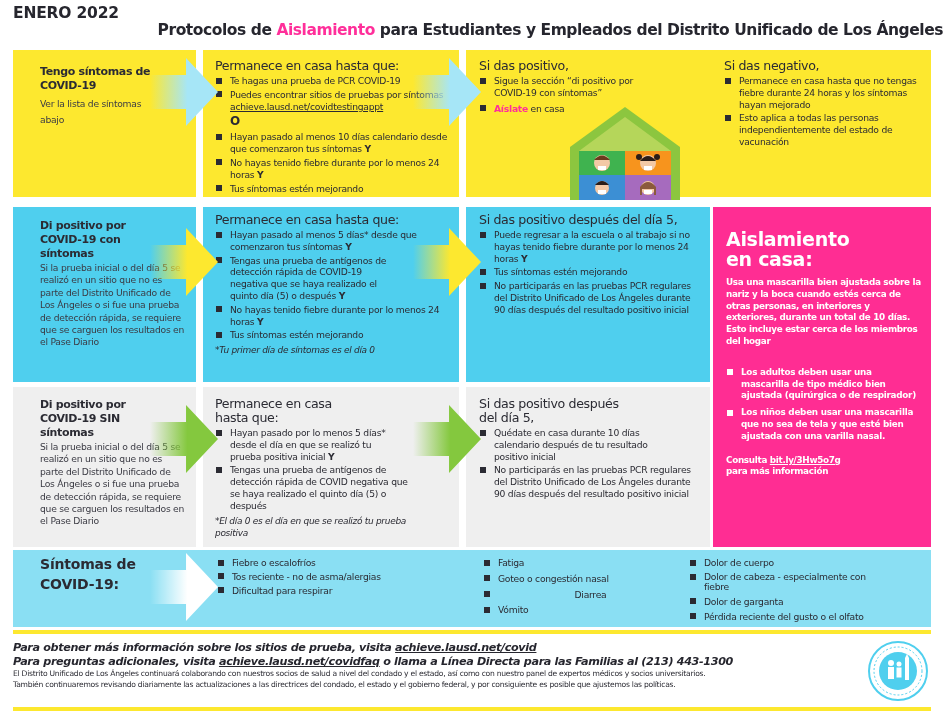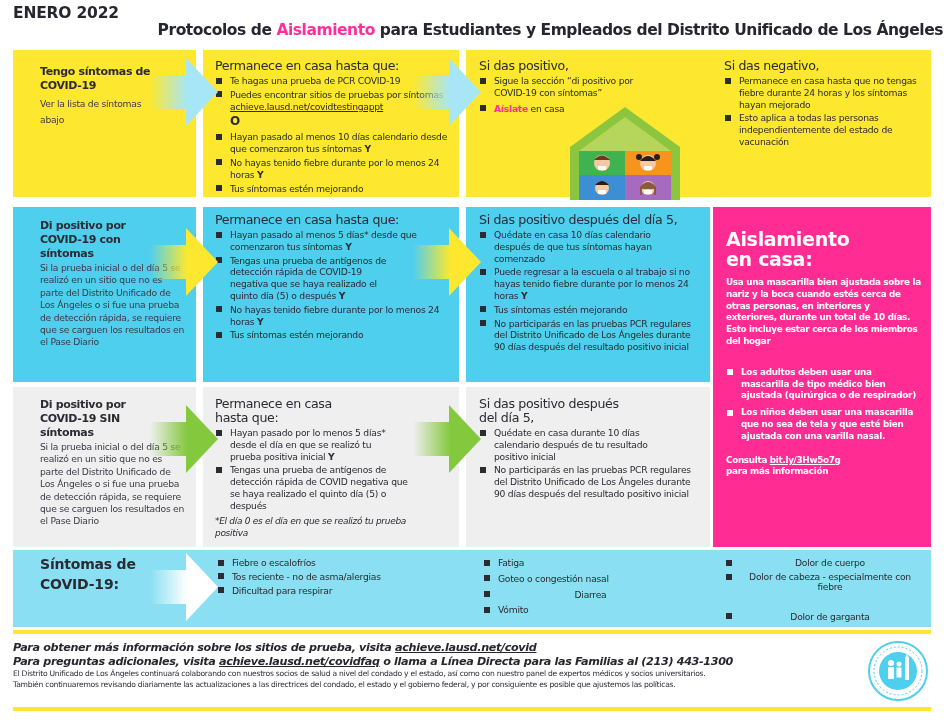--- a/index.html
+++ b/index.html
@@ -101,25 +101,25 @@
     <div class="c-sub" style="margin-top:1px;">Si la prueba inicial o del día 5 se realizó en un sitio que no es parte del Distrito Unificado de Los Ángeles o si fue una prueba  de detección rápida, se requiere que se carguen los resultados en el Pase Diario</div>
   </div>
   <div class="cell blue" style="left:190px; top:157px; width:256px; height:175px; padding:6px 8px 0 12px;">
     <div class="sec-h">Permanece en casa hasta que:</div>
     <ul class="b">
       <li><span>Hayan pasado al menos 5 días* desde que comenzaron tus síntomas  </span><b class="bold">Y</b></li>
       <li style="width:185px;"><span>Tengas una prueba de antígenos de detección rápida de COVID-19 negativa que se haya realizado el quinto día (5) o después  </span><b class="bold">Y</b></li>
       <li><span>No hayas tenido fiebre durante por lo menos 24 horas </span><b class="bold">Y</b></li>
       <li><span>Tus síntomas estén mejorando</span></li>
     </ul>
+    <div class="note">*Tu primer día de síntomas es el día 0</div>
   </div>
   <div class="cell blue" style="left:453px; top:157px; width:244px; height:175px; padding:6px 8px 0 13px;">
     <div class="sec-h">Si das positivo después del día 5,</div>
     <ul class="b">
-      <li style="width:200px;"><span>Quédate en casa 10 días calendario después de que tus síntomas hayan comenzado</span></li>
       <li><span>Puede regresar a la escuela o al trabajo si no hayas tenido fiebre durante por lo menos 24 horas </span><b class="bold">Y</b></li>
       <li><span>Tus síntomas estén mejorando</span></li>
       <li><span>No participarás en las pruebas PCR regulares del Distrito Unificado de Los Ángeles durante 90 días después del resultado positivo inicial</span></li>
     </ul>
   </div>
 
   <div class="cell grey" style="left:0; top:337px; width:183px; height:160px; padding:11px 10px 0 27px;">
     <div class="c-h" style="width:100px;">Di positivo por COVID-19 SIN síntomas</div>
     <div class="c-sub" style="margin-top:1px;">Si la prueba inicial o del día 5 se realizó en un sitio que no es parte del Distrito Unificado de Los Ángeles o si fue una prueba  de detección rápida, se requiere que se carguen los resultados en el Pase Diario</div>
   </div>
@@ -159,23 +159,23 @@
       <li>Fiebre o escalofríos</li>
       <li>Tos reciente - no de asma/alergias</li>
       <li>Dificultad para respirar</li>
     </ul>
     <ul class="b" style="position:absolute; left:470px; top:7px; width:200px;">
       <li style="margin-bottom:4px;">Fatiga</li>
       <li style="margin-bottom:4px;">Goteo o congestión nasal</li>
       <li style="margin-bottom:4px;text-align:center;">Diarrea</li>
       <li>Vómito</li>
     </ul>
-    <ul class="b" style="position:absolute; left:712px; top:7px; width:195px;text-align:center;">
+    <ul class="b" style="position:absolute; left:676px; top:7px; width:195px;">
       <li style="margin-bottom:3px;">Dolor de cuerpo</li>
-      <li style="line-height:10.5px; margin-bottom:18px;">Dolor de cabeza - especialmente con fiebre</li>
+      <li style="line-height:10.5px; margin-bottom:3px;">Dolor de cabeza - especialmente con fiebre</li>
       <li style="margin-bottom:3px;">Dolor de garganta</li>
       <li>Pérdida reciente del gusto o el olfato</li>
     </ul>
   </div>
 
   <div class="arrow" style="left:137px; top:8px;">
     <svg width="68" height="68" viewBox="0 0 68 68">
         <defs>
           <linearGradient id="gb" x1="0" x2="1">
             <stop offset="0" stop-color="#a6e6f7" stop-opacity="0"></stop>

